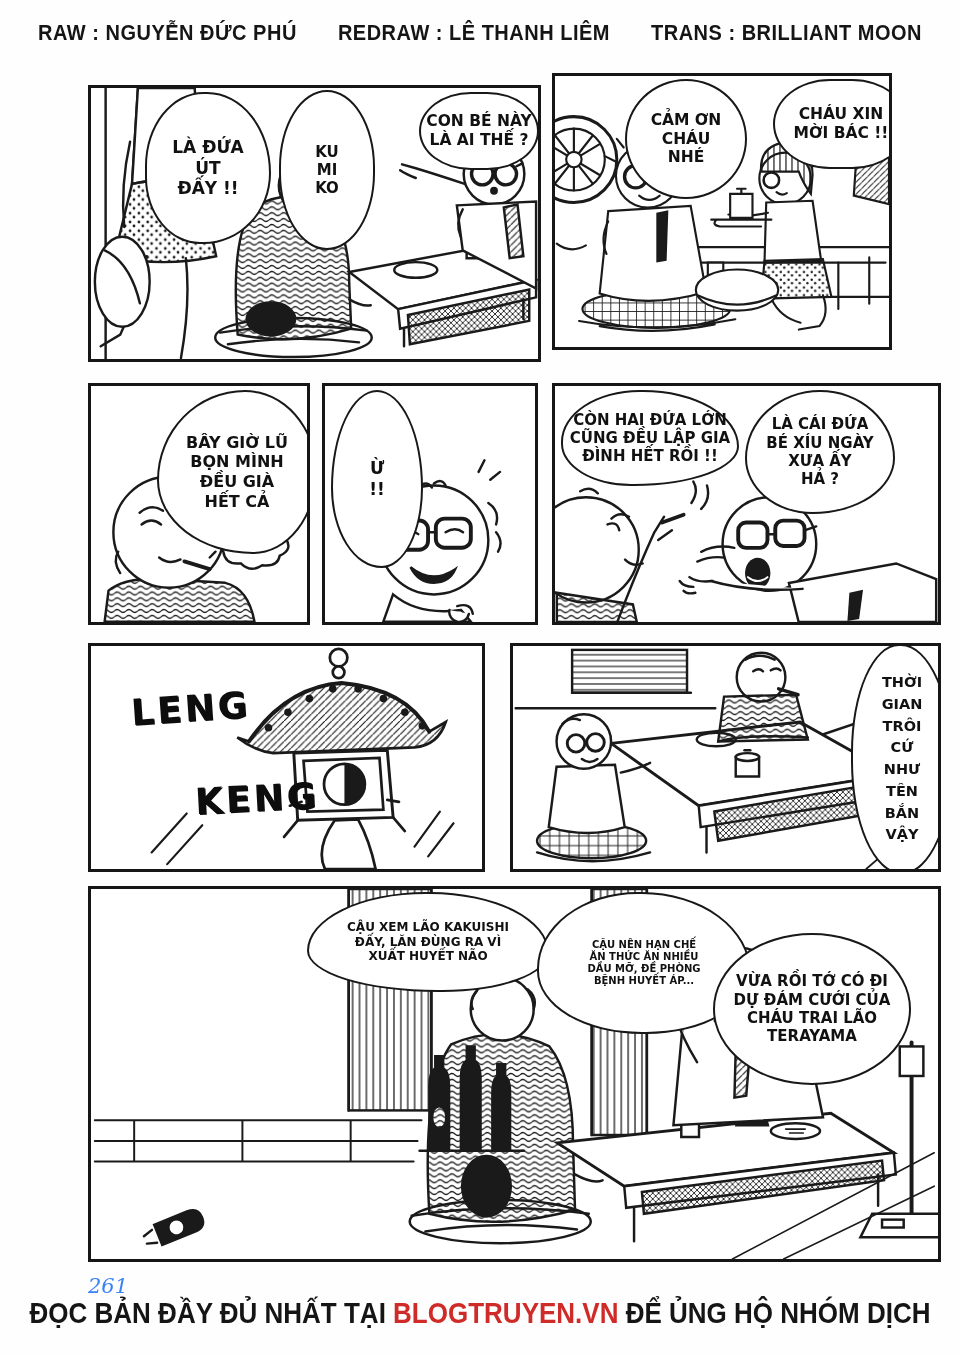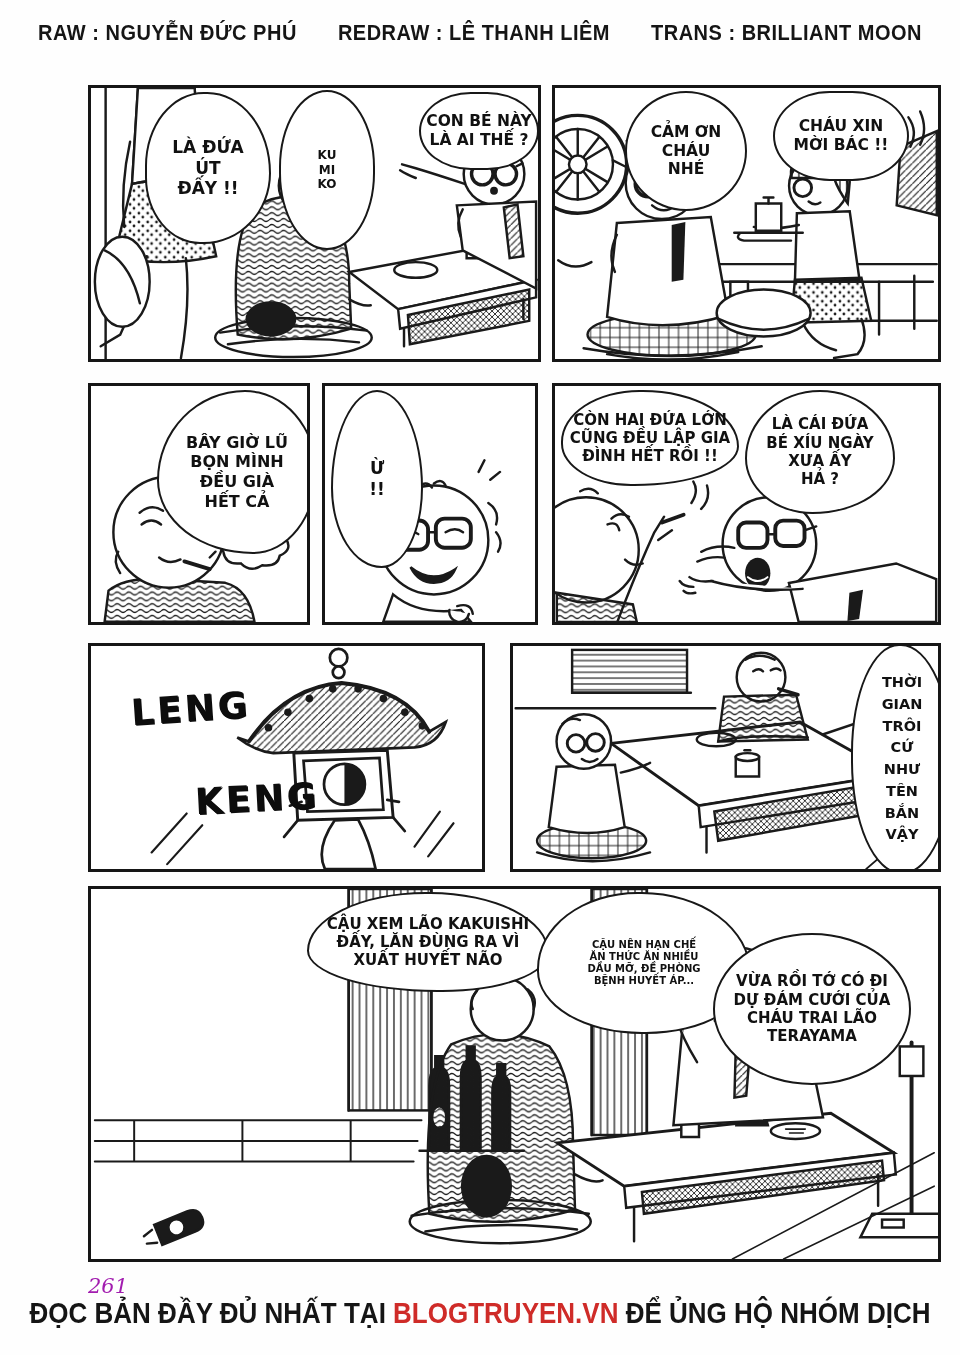--- a/index.html
+++ b/index.html
@@ -6,63 +6,63 @@
   *{box-sizing:border-box;}
   .page{position:relative;width:960px;height:1355px;background:#fefefe;overflow:hidden;
         font-family:"DejaVu Sans",sans-serif;color:#151515;}
   .credits{position:absolute;top:20px;left:38px;right:38px;display:flex;
            justify-content:space-between;font-weight:bold;font-size:20px;
            letter-spacing:.5px;transform:scaleY(1.12);transform-origin:top;
            font-family:"Liberation Sans",sans-serif;}
   .panel{position:absolute;background:#fff;border:3.5px solid #161616;overflow:hidden;}
   .panel svg{position:absolute;inset:0;width:100%;height:100%;z-index:1;}
   #p1{left:88px;top:85px;width:453px;height:277px;}
-  #p2{left:552px;top:85px;width:389px;height:277px;}
+  #p2{left:552px;top:73px;width:340px;height:277px;}
   #p3{left:88px;top:383px;width:222px;height:242px;}
   #p4{left:322px;top:383px;width:216px;height:242px;}
   #p5{left:552px;top:383px;width:389px;height:242px;}
   #p6{left:88px;top:643px;width:397px;height:229px;}
   #p7{left:510px;top:643px;width:431px;height:229px;}
   #p8{left:88px;top:886px;width:853px;height:376px;}
   .bubble{position:absolute;z-index:3;background:#fff;border:2.5px solid #181818;
           display:flex;align-items:center;justify-content:center;text-align:center;
           white-space:pre-line;font-weight:bold;line-height:1.22;color:#111;}
   .b-p1-1{left:54px;top:4px;width:126px;height:152px;font-size:17px;
           border-radius:48% 52% 55% 45%/50% 55% 48% 45%;}
-  .b-p1-2{left:188px;top:2px;width:96px;height:160px;font-size:12px;border-radius:50%/48%;}
+  .b-p1-2{left:188px;top:2px;width:96px;height:160px;font-size:15px;border-radius:50%/48%;}
   .b-p1-3{left:328px;top:4px;width:120px;height:78px;font-size:15.5px;border-radius:50%/58%;}
   .b-p2-1{left:70px;top:3px;width:122px;height:120px;font-size:15.5px;border-radius:50%;}
   .b-p2-2{left:218px;top:3px;width:136px;height:90px;font-size:15.5px;border-radius:50%/60%;}
   .b-p3-1{left:66px;top:4px;width:160px;height:164px;font-size:16px;
           border-radius:55% 45% 40% 60%/55% 50% 50% 45%;}
   .b-p4-1{left:6px;top:4px;width:92px;height:178px;font-size:17px;
           border-radius:50% 50% 45% 55%/55% 55% 45% 45%;}
   .b-p4-2{left:95px;top:2px;width:126px;height:86px;font-size:14.5px;
           border-radius:55% 45% 50% 50%/60% 65% 40% 40%;}
   .b-p5-1{left:6px;top:4px;width:178px;height:96px;font-size:15px;
           border-radius:45% 55% 60% 40%/55% 60% 42% 45%;}
   .b-p5-2{left:190px;top:4px;width:150px;height:124px;font-size:15px;
           border-radius:50% 50% 55% 45%/55% 55% 45% 45%;}
   .b-p7-1{left:-24px;top:-12px;width:132px;height:120px;font-size:15px;
           border-radius:50%;padding-left:26px;}
   .b-p7-2{left:338px;top:-2px;width:102px;height:230px;font-size:14.5px;
           line-height:1.5;border-radius:48% 52% 50% 50%;}
   .b-p8-1{left:2px;top:26px;width:256px;height:256px;font-size:14.2px;
           border-radius:50% 50% 48% 52%/52% 50% 50% 48%;}
-  .b-p8-2{left:216px;top:3px;width:242px;height:100px;font-size:15px;
+  .b-p8-2{left:216px;top:3px;width:242px;height:100px;font-size:12px;
           border-radius:50% 50% 45% 55%/60% 62% 40% 42%;}
   .b-p8-3{left:446px;top:3px;width:214px;height:142px;font-size:10px;
           border-radius:48% 52% 50% 50%/55% 58% 44% 45%;}
   .b-p8-4{left:622px;top:44px;width:198px;height:152px;font-size:15px;border-radius:50%;}
   .sfx{position:absolute;z-index:3;font-weight:900;font-size:36px;letter-spacing:3px;
        color:#0d0d0d;font-family:"DejaVu Sans",sans-serif;text-shadow:1px 1px 0 #0d0d0d;}
   .sfx-1{left:40px;top:42px;transform:rotate(-4deg);}
   .sfx-2{left:104px;top:132px;transform:rotate(-3deg);}
   .page-number{position:absolute;left:88px;top:1274px;font-family:"DejaVu Serif",serif;
-               font-style:italic;font-size:21px;color:#a21caf;}
+               font-style:italic;font-size:21px;color:#3b82f6;}
   .footer-line{position:absolute;left:0;right:0;top:1298px;text-align:center;
                font-weight:bold;font-size:26px;transform:scaleY(1.1);
                font-family:"Liberation Sans",sans-serif;}
   .footer-site{color:#cf2b28;}
 </style>
 </head>
 <body>
 
 <svg width="0" height="0" style="position:absolute" aria-hidden="true">
   <defs>

